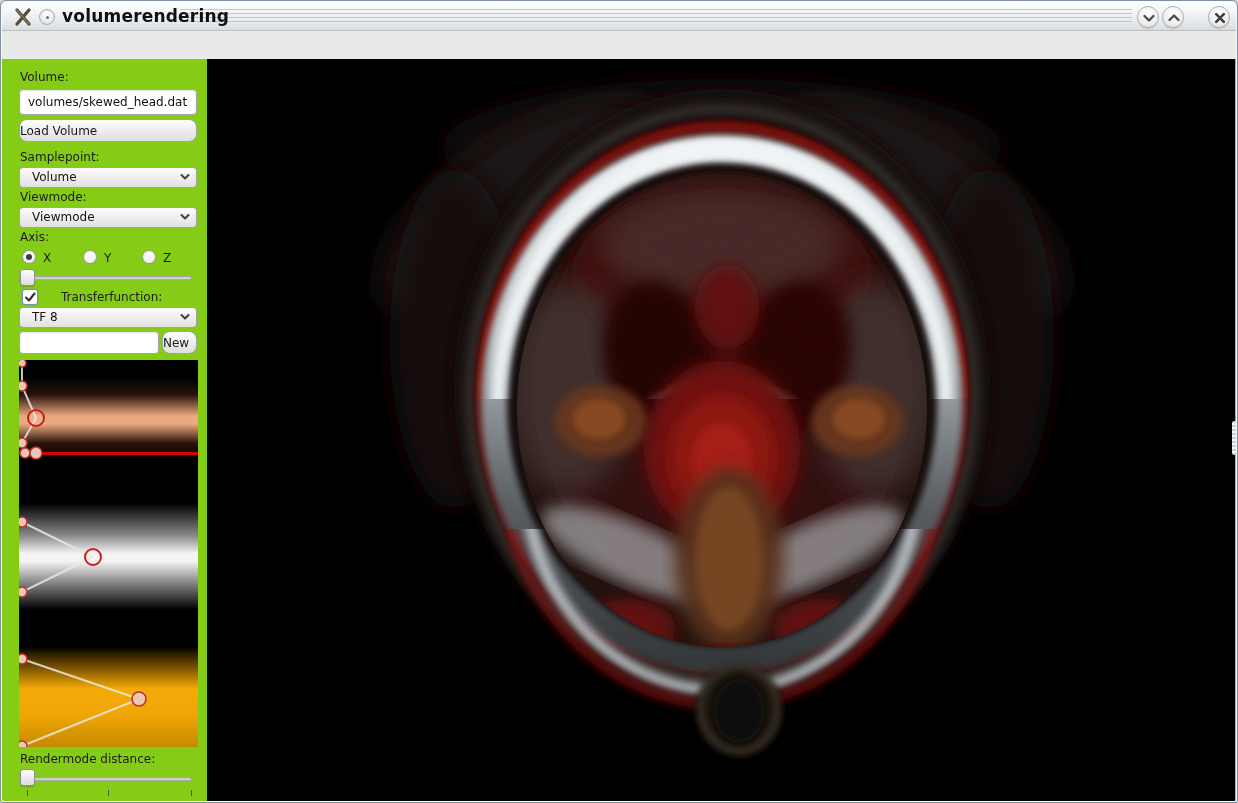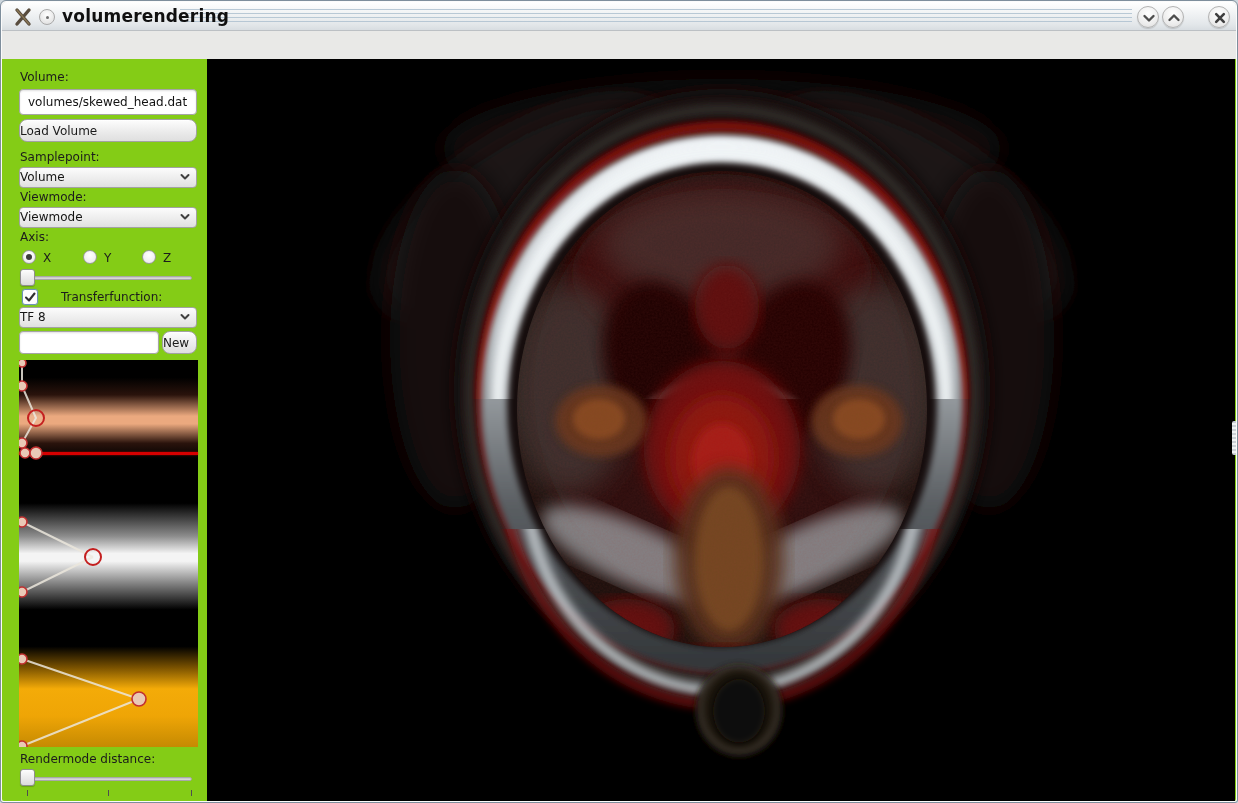--- a/index.html
+++ b/index.html
@@ -88,21 +88,21 @@
     position:absolute; border:1px solid #a2a2a2; border-radius:8px;
     background:linear-gradient(#fdfdfd,#eaeaea 60%,#dfdfdf);
     font:12px "DejaVu Sans","Liberation Sans",sans-serif; color:#1a1a1a;
     text-align:left; cursor:default;
     box-shadow:0 1px 0 rgba(255,255,255,.7) inset;
   }
   .combo {
     position:absolute; left:17px; width:178px; height:21px;
     border:1px solid #a2a2a2; border-radius:4px;
     background:linear-gradient(#fcfcfc,#e9e9e9 70%,#e0e0e0);
-    line-height:19px; padding-left:0; font-size:12px; color:#141414;
+    line-height:19px; padding-left:12px; font-size:12px; color:#141414;
   }
   .combo .chev { position:absolute; right:6px; top:5px; }
 
   .radio {
     position:absolute; width:14px; height:14px; border-radius:50%;
     border:1px solid #9a9a9a;
     background:radial-gradient(circle at 50% 35%, #ffffff, #e8e8e8);
   }
   .radio .rdot {
     position:absolute; left:3px; top:3px; width:6px; height:6px;

